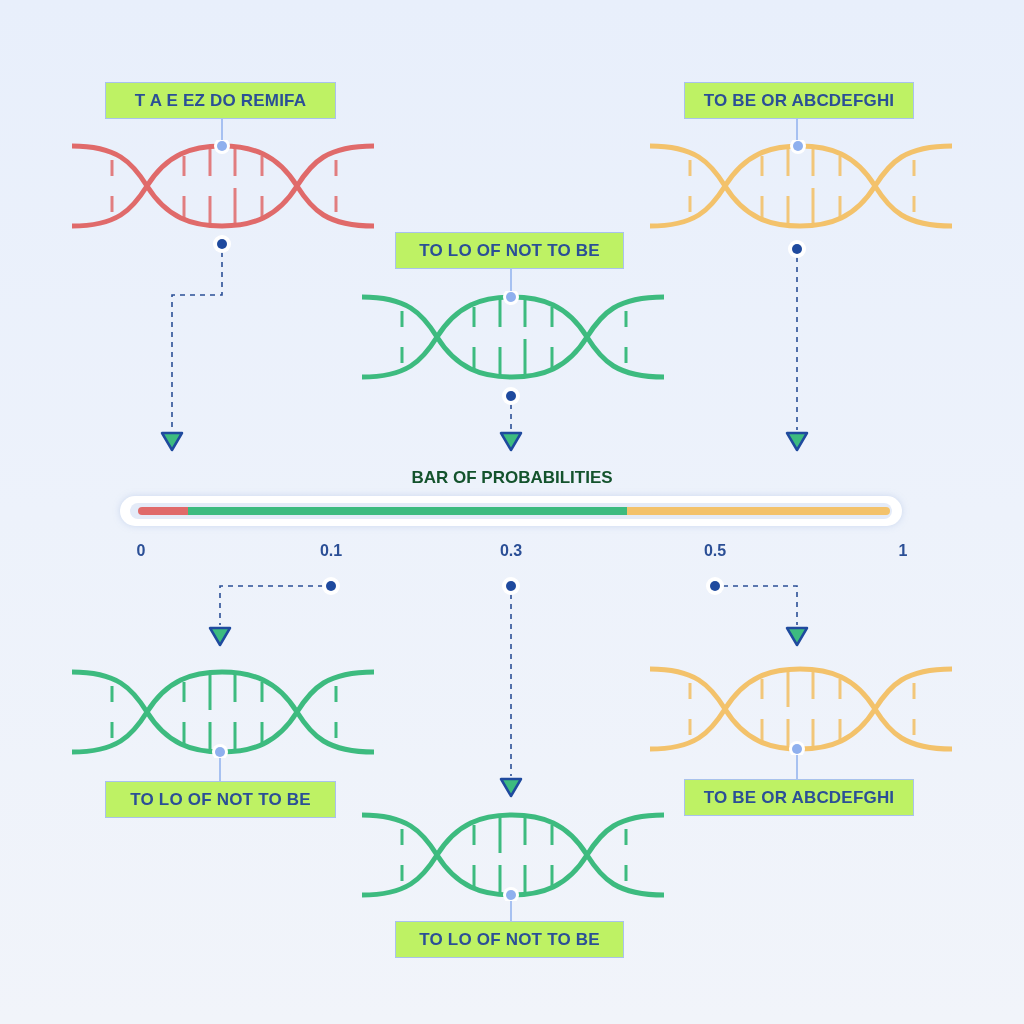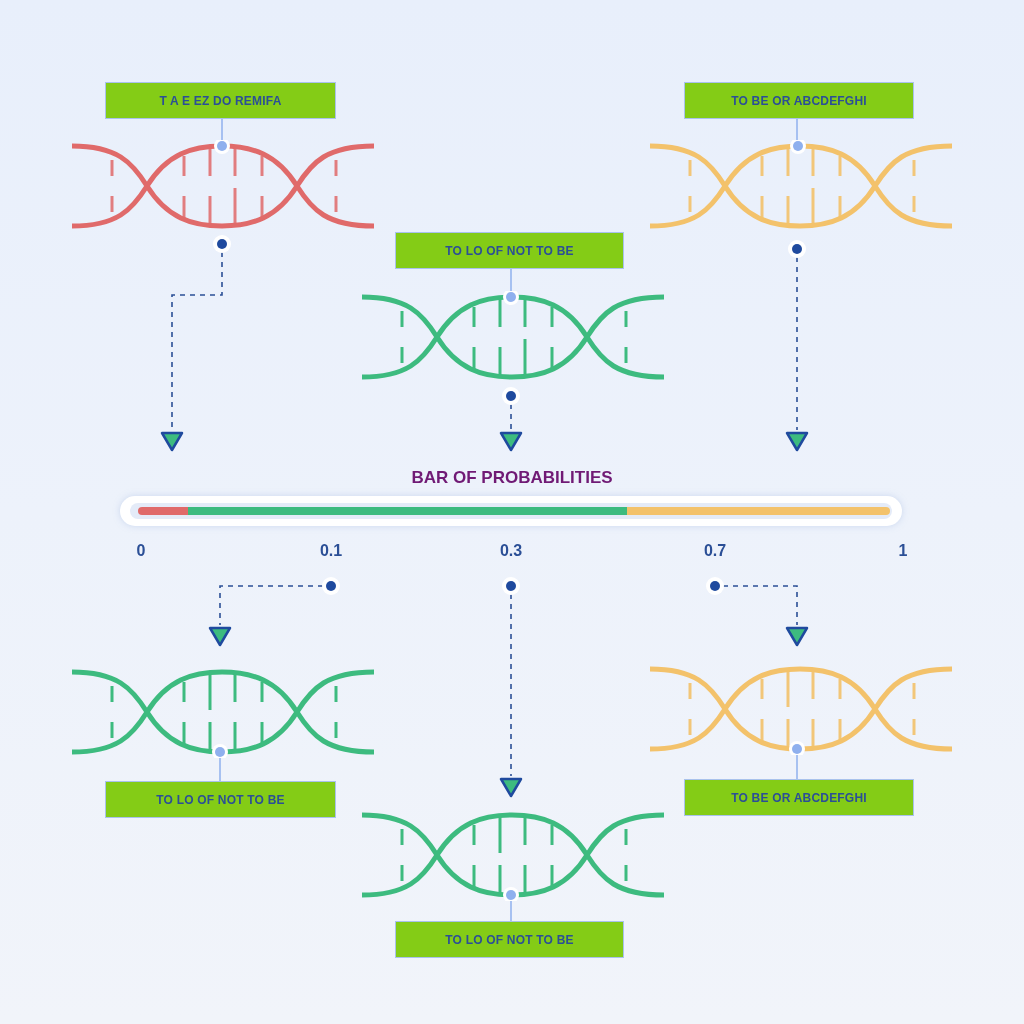--- a/index.html
+++ b/index.html
@@ -1,24 +1,24 @@
 <!DOCTYPE html>
 <html><head>
 <meta charset="utf-8">
 <style>
   html,body{margin:0;padding:0;}
   body{width:1024px;height:1024px;position:relative;overflow:hidden;
     background:linear-gradient(180deg,#e8effb 0%,#edf2fb 50%,#f1f4fa 100%);
     font-family:"Liberation Sans","DejaVu Sans",sans-serif;}
   .abs{position:absolute;}
-  .label{position:absolute;box-sizing:border-box;border:1.5px solid #a9c2ec;background:#84cc16;
-    color:#2b4f96;font-weight:700;font-size:12px;display:flex;align-items:center;justify-content:center;letter-spacing:0.2px;}
+  .label{position:absolute;box-sizing:border-box;border:1.5px solid #a9c2ec;background:#bef264;
+    color:#2b4f96;font-weight:700;font-size:17px;display:flex;align-items:center;justify-content:center;letter-spacing:0.2px;}
   svg.over{position:absolute;left:0;top:0;}
   .tick{position:absolute;color:#2b4f96;font-size:16px;font-weight:700;transform:translateX(-50%);}
-  .bar-title{position:absolute;left:0;width:1024px;text-align:center;top:468px;color:#701a75;font-size:17px;font-weight:700;}
+  .bar-title{position:absolute;left:0;width:1024px;text-align:center;top:468px;color:#14532d;font-size:17px;font-weight:700;}
   .bar-track{position:absolute;left:120px;top:496px;width:782px;height:30px;border-radius:15px;background:#ffffff;box-shadow:0 0 6px rgba(170,190,230,0.5);}
   .bar-inner{position:absolute;left:10px;top:7px;right:10px;height:16px;border-radius:8px;background:#e4ebf8;}
   .seg{position:absolute;top:4px;height:8px;}
 </style>
 </head>
 <body>
 
 <svg class="over" width="1024" height="1024">
   <g stroke="#2b4f96" stroke-width="1.6" fill="none" stroke-dasharray="5 5">
 
@@ -166,21 +166,21 @@
 <div class="bar-track">
   <div class="bar-inner">
     <div class="seg" style="left:8px;width:50px;background:#e06a6a;border-radius:4px 0 0 4px;"></div>
     <div class="seg" style="left:58px;width:439px;background:#3dbb7f;"></div>
     <div class="seg" style="left:497px;width:263px;background:#f3c26b;border-radius:0 4px 4px 0;"></div>
   </div>
 </div>
 <div class="tick" style="left:141px;top:542px;">0</div>
 <div class="tick" style="left:331px;top:542px;">0.1</div>
 <div class="tick" style="left:511px;top:542px;">0.3</div>
-<div class="tick" style="left:715px;top:542px;">0.7</div>
+<div class="tick" style="left:715px;top:542px;">0.5</div>
 <div class="tick" style="left:903px;top:542px;">1</div>
 
 <svg class="abs" style="left:72px;top:666px" width="302" height="92" viewBox="0 0 302 92">
   <g stroke="#3dbb7f" fill="none" stroke-width="5">
     <path d="M0 6 C45 6 60 22 75 46 C95 78 120 86 150 86 C180 86 205 78 225 46 C240 22 255 6 302 6"></path>
     <path d="M0 86 C45 86 60 70 75 46 C95 14 120 6 150 6 C180 6 205 14 225 46 C240 70 255 86 302 86"></path>
   </g>
   <g stroke="#3dbb7f" stroke-width="3">
     <line x1="40" y1="20" x2="40" y2="36"></line>
       <line x1="40" y1="56" x2="40" y2="72"></line>

